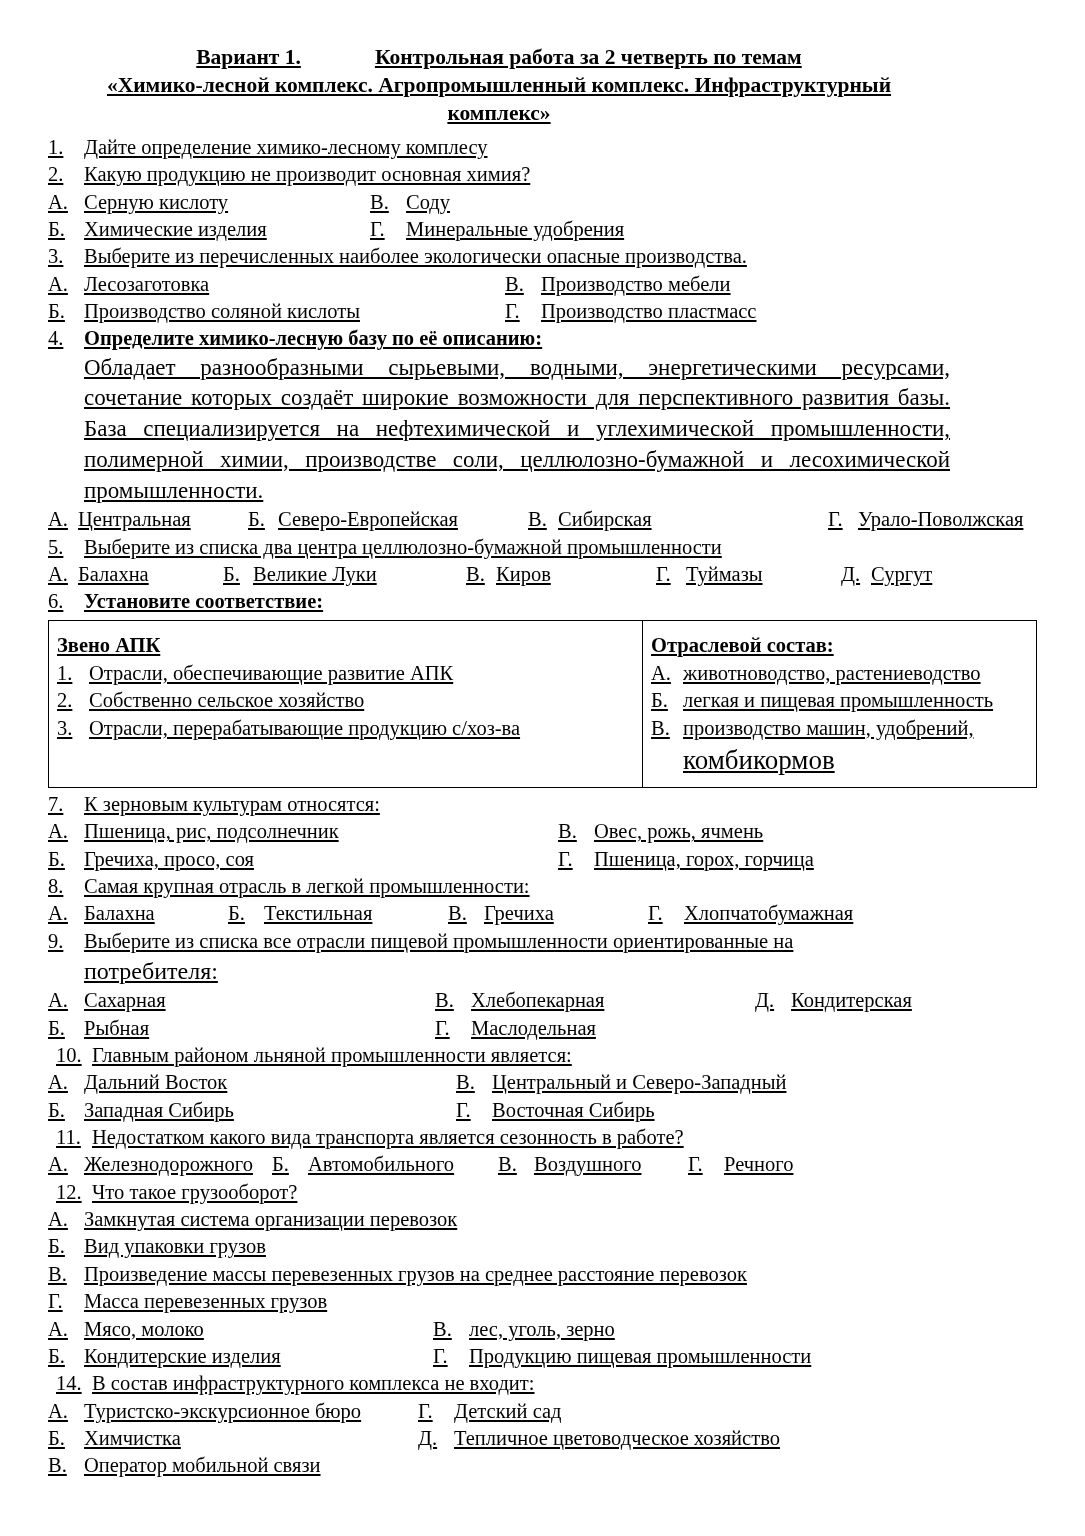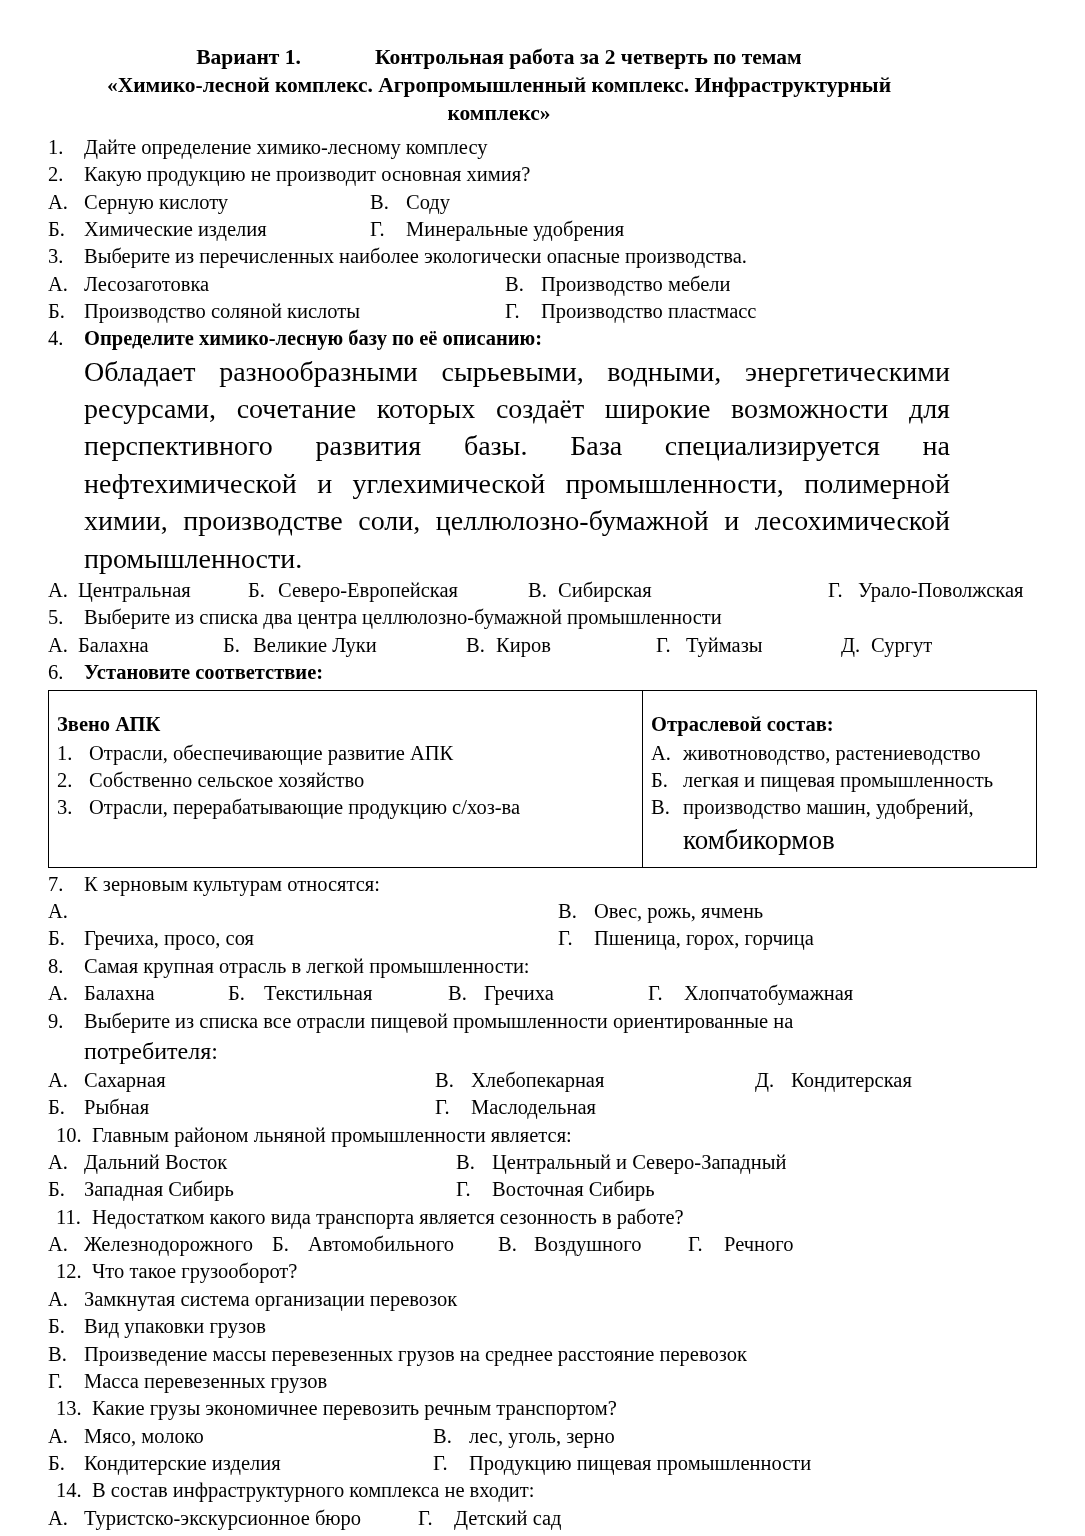--- a/index.html
+++ b/index.html
@@ -13,20 +13,21 @@
     font-family: "Liberation Serif", "DejaVu Serif", serif;
     color: #000000;
     overflow: hidden;
   }
   .page {
     position: relative;
     width: 998px;
     height: 1536px;
     padding: 0;
     box-sizing: border-box;
+    text-decoration: underline;
   }
   .content {
     padding: 44px 48px 0 48px;
     box-sizing: border-box;
   }
 
   
   .title-block {
     text-align: center;
     font-weight: bold;
@@ -110,36 +111,36 @@
   .cols-q5 .opt:nth-child(4) { width: 185px; }
   .cols-q5 .opt .lbl { width: 30px; }
 
   .cols-q4 .opt .lbl { width: 30px; }
 
   
   .para-justified {
     margin-left: 36px;
     text-align: justify;
     text-align-last: left;
-    font-size: 28px;
+    font-size: 23px;
     line-height: 1.335;
     word-spacing: 0.02em;
   }
 
   
   .match-table {
     width: 989px;
     margin: 4px 0 3px 0;
     border-collapse: collapse;
     table-layout: fixed;
   }
   .match-table td {
     border: 1.6px solid #000;
     vertical-align: top;
-    padding: 20px 8px 9px 8px;
+    padding: 11px 8px 9px 8px;
   }
   .match-table td.left-cell { width: 577px; }
   .match-table .cell-head {
     font-weight: bold;
     font-size: 20.5px;
     line-height: 1.33;
     margin-bottom: 1px;
   }
   .match-table .cell-row {
     display: flex;
@@ -321,20 +322,21 @@
     </tbody>
       </table>
 
     <div class="row">
       <span class="marker">7.</span>
       <span class="body-text">К зерновым культурам относятся:</span>
     </div>
     <div class="opt-row cols-q7">
       <span class="opt">
           <span class="lbl">А.</span>
+          <span class="txt">Пшеница, рис, подсолнечник</span>
         </span>
       <span class="opt">
           <span class="lbl">В.</span>
           <span class="txt">Овес, рожь, ячмень</span>
         </span>
     </div>
     <div class="opt-row cols-q7">
       <span class="opt">
           <span class="lbl">Б.</span>
           <span class="txt">Гречиха, просо, соя</span>
@@ -468,24 +470,20 @@
           <span class="txt">Произведение массы перевезенных грузов на среднее расстояние перевозок</span>
         </span>
     </div>
     <div class="opt-row">
       <span class="opt">
           <span class="lbl">Г.</span>
           <span class="txt">Масса перевезенных грузов</span>
         </span>
     </div>
 
-    <div class="row">
-      <span class="marker num-wide">13.</span>
-      <span class="body-text">Какие грузы экономичнее перевозить речным транспортом?</span>
-    </div>
     <div class="opt-row cols-q13">
       <span class="opt">
           <span class="lbl">А.</span>
           <span class="txt">Мясо, молоко</span>
         </span>
       <span class="opt">
           <span class="lbl">В.</span>
           <span class="txt">лес, уголь, зерно</span>
         </span>
     </div>

